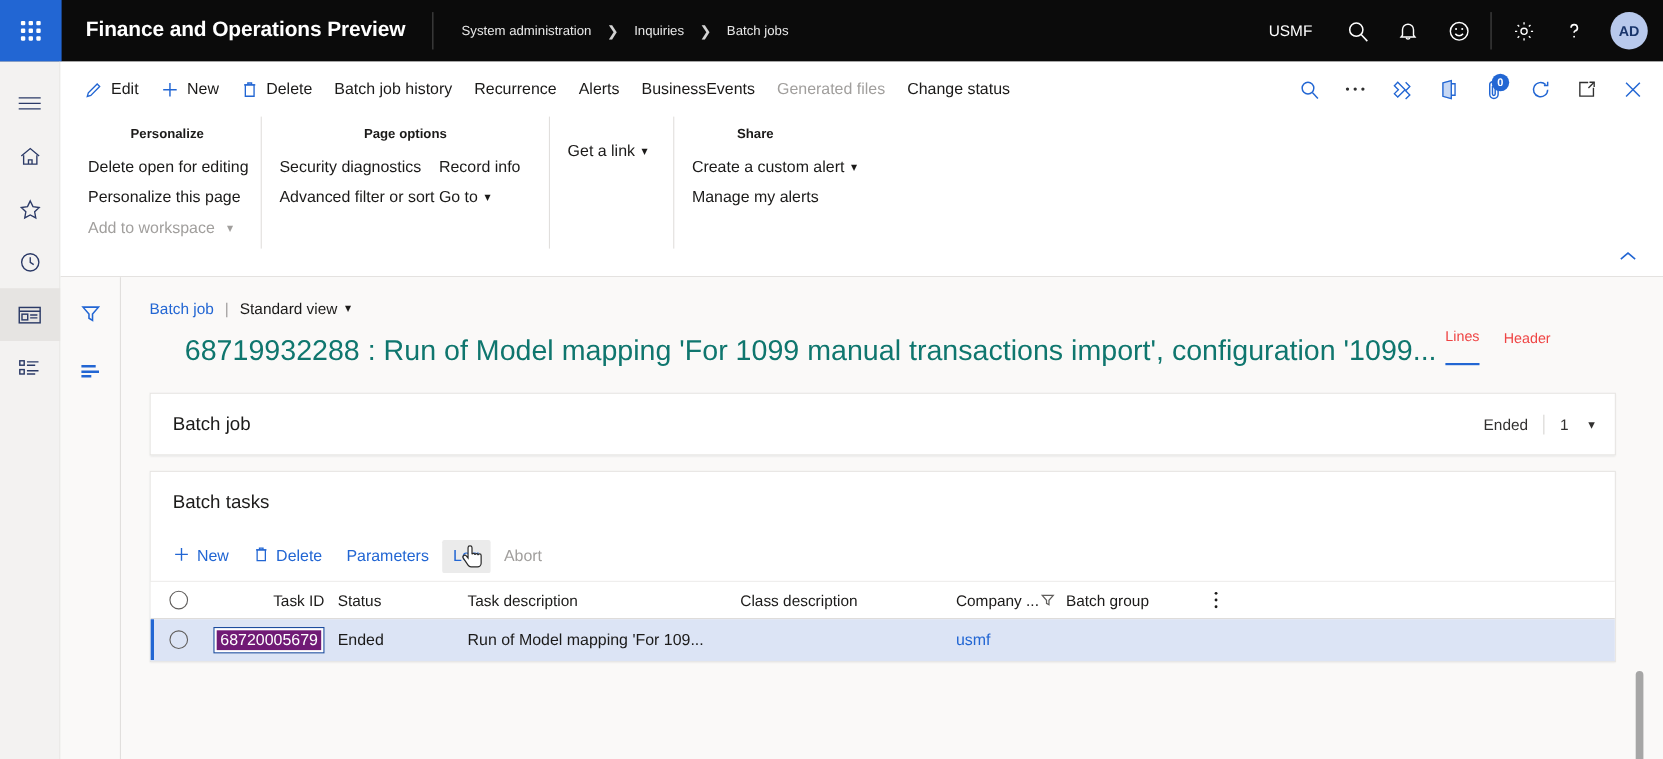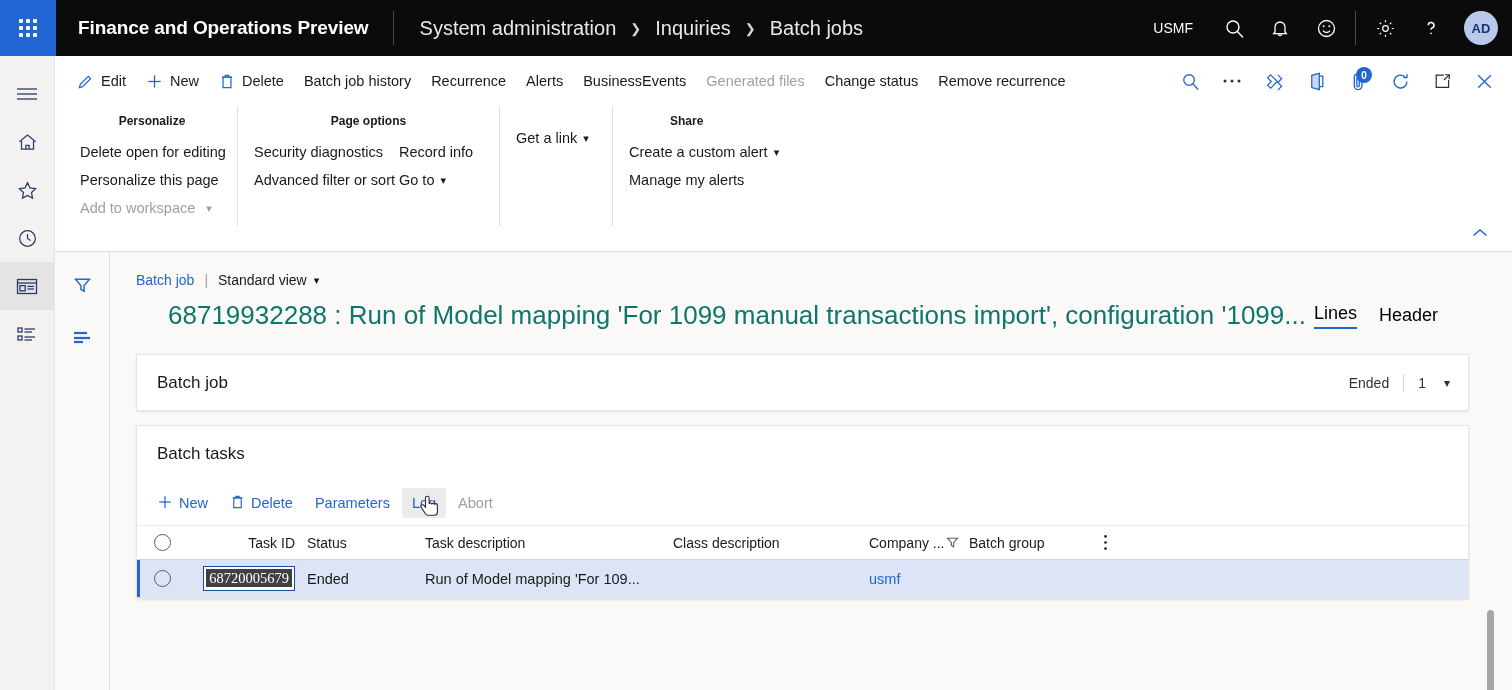--- a/index.html
+++ b/index.html
@@ -23,21 +23,21 @@
     cursor:pointer;
   }
   .waffle-grid { display:grid; grid-template-columns:repeat(3,4px); grid-gap:3px; }
   .waffle-grid i { width:4px; height:4px; background:#fff; border-radius:1px; display:block; }
   .brand {
     color:#fff; font-size:19px; font-weight:bold; padding-left:22px;
     letter-spacing:-0.1px; white-space:nowrap;
   }
   .topdivider { width:1px; height:34px; background:#4a4a4a; margin-left:24px; flex:none; }
   .breadcrumb { display:flex; align-items:center; padding-left:26px; gap:14px; }
-  .breadcrumb .bc { color:#e9e9e9; font-size:20px; white-space:nowrap; cursor:pointer; }
+  .breadcrumb .bc { color:#e9e9e9; font-size:12px; white-space:nowrap; cursor:pointer; }
   .breadcrumb .chev { color:#e9e9e9; font-size:13px; opacity:.9; }
   .topright { margin-left:auto; display:flex; align-items:center; height:56px; }
   .topright .company { color:#fff; font-size:14px; padding:0 18px; white-space:nowrap; cursor:pointer;}
   .ticon {
     width:46px; height:56px; display:flex; align-items:center; justify-content:center;
     color:#fff; cursor:pointer;
   }
   .ticon svg { display:block; }
   .tdiv { width:1px; height:34px; background:#4a4a4a; margin:0 6px; }
   .avatar {
@@ -119,21 +119,21 @@
   .viewrow { display:flex; align-items:center; gap:10px; font-size:14px; }
   .viewrow .vlink { color:#2266d3; cursor:pointer; }
   .viewrow .vsep { color:#a19f9d; }
   .viewrow .vsel { color:#1b1a19; cursor:pointer; display:flex; align-items:center; gap:7px; }
   .titlerow { display:flex; align-items:flex-end; margin-top:10px; }
   .pagetitle {
     font-size:26px; color:#0f766e; white-space:nowrap; overflow:hidden;
     max-width:1215px; line-height:34px;margin-left:32px;
   }
   .tabs { display:flex; align-items:flex-end; gap:22px; margin-left:8px; padding-bottom:3px;}
-  .tab { font-size:18px; color:#000000; cursor:pointer; padding-bottom:3px; white-space:nowrap;}
+  .tab { font-size:13px; color:#ef4444; cursor:pointer; padding-bottom:17px; white-space:nowrap;}
   .tab.active { border-bottom:2px solid #2266d3; }
 
   .fastcard {
     margin:22px 0 0 26px; width:1333px; background:#fff;
     border:1px solid #e7e5e3; box-shadow:0 1px 2px rgba(0,0,0,.10);
   }
   .fastcard.second { margin-top:14px; }
   .fastheader {
     height:55px; display:flex; align-items:center; padding:0 18px 0 20px; cursor:pointer;
   }
@@ -173,21 +173,21 @@
   .c-class  { width:342px; flex:none; padding-left:4px; }
   .c-classdesc { width:196px; flex:none; padding-left:4px; }
   .c-company { width:100px; flex:none; padding-left:4px; display:flex; align-items:center; gap:2px;}
   .c-group { width:120px; flex:none; padding-left:4px; }
   .c-kebab { width:40px; flex:none; display:flex; align-items:center; justify-content:center; color:#1b1a19; cursor:pointer;}
 
   .taskid-box {
     display:inline-block; border:1px solid #1b4b9e; background:#fff; padding:3px 2px;
     margin-left:6px;
   }
-  .taskid-sel { background:#404040; color:#fff; padding:1px 3px; font-size:14.5px;font-family:Liberation Serif, serif;}
+  .taskid-sel { background:#701a75; color:#fff; padding:1px 3px; font-size:14.5px;}
   .truncate { overflow:hidden; text-overflow:ellipsis; white-space:nowrap; }
   .link-blue { color:#2266d3; cursor:pointer; }
 
   
   .vscroll {
     position:absolute; top:358px; right:18px; width:7px; height:215px;
     background:#a6a6a6; border-radius:4px;
   }
   
   .cursor { position:absolute; left:420px; top:494px; pointer-events:none; }
@@ -347,23 +347,20 @@
         <span>Alerts</span>
       </div>
       <div class="cmd">
         <span>BusinessEvents</span>
       </div>
       <div class="cmd disabled">
         <span>Generated files</span>
       </div>
       <div class="cmd">
         <span>Change status</span>
-      </div>
-      <div class="cmd">
-        <span>Remove recurrence</span>
       </div>
 
       <div class="cmdright">
         <div class="icbtn">
           <svg width="19" height="19" viewBox="0 0 20 20" fill="none" stroke="currentColor" stroke-width="1.4">
             <circle cx="8.5" cy="8.5" r="5.6"></circle>
               <line x1="12.7" y1="12.7" x2="18" y2="18.4"></line>
           </svg>
         </div>
         <div class="icbtn dark">

